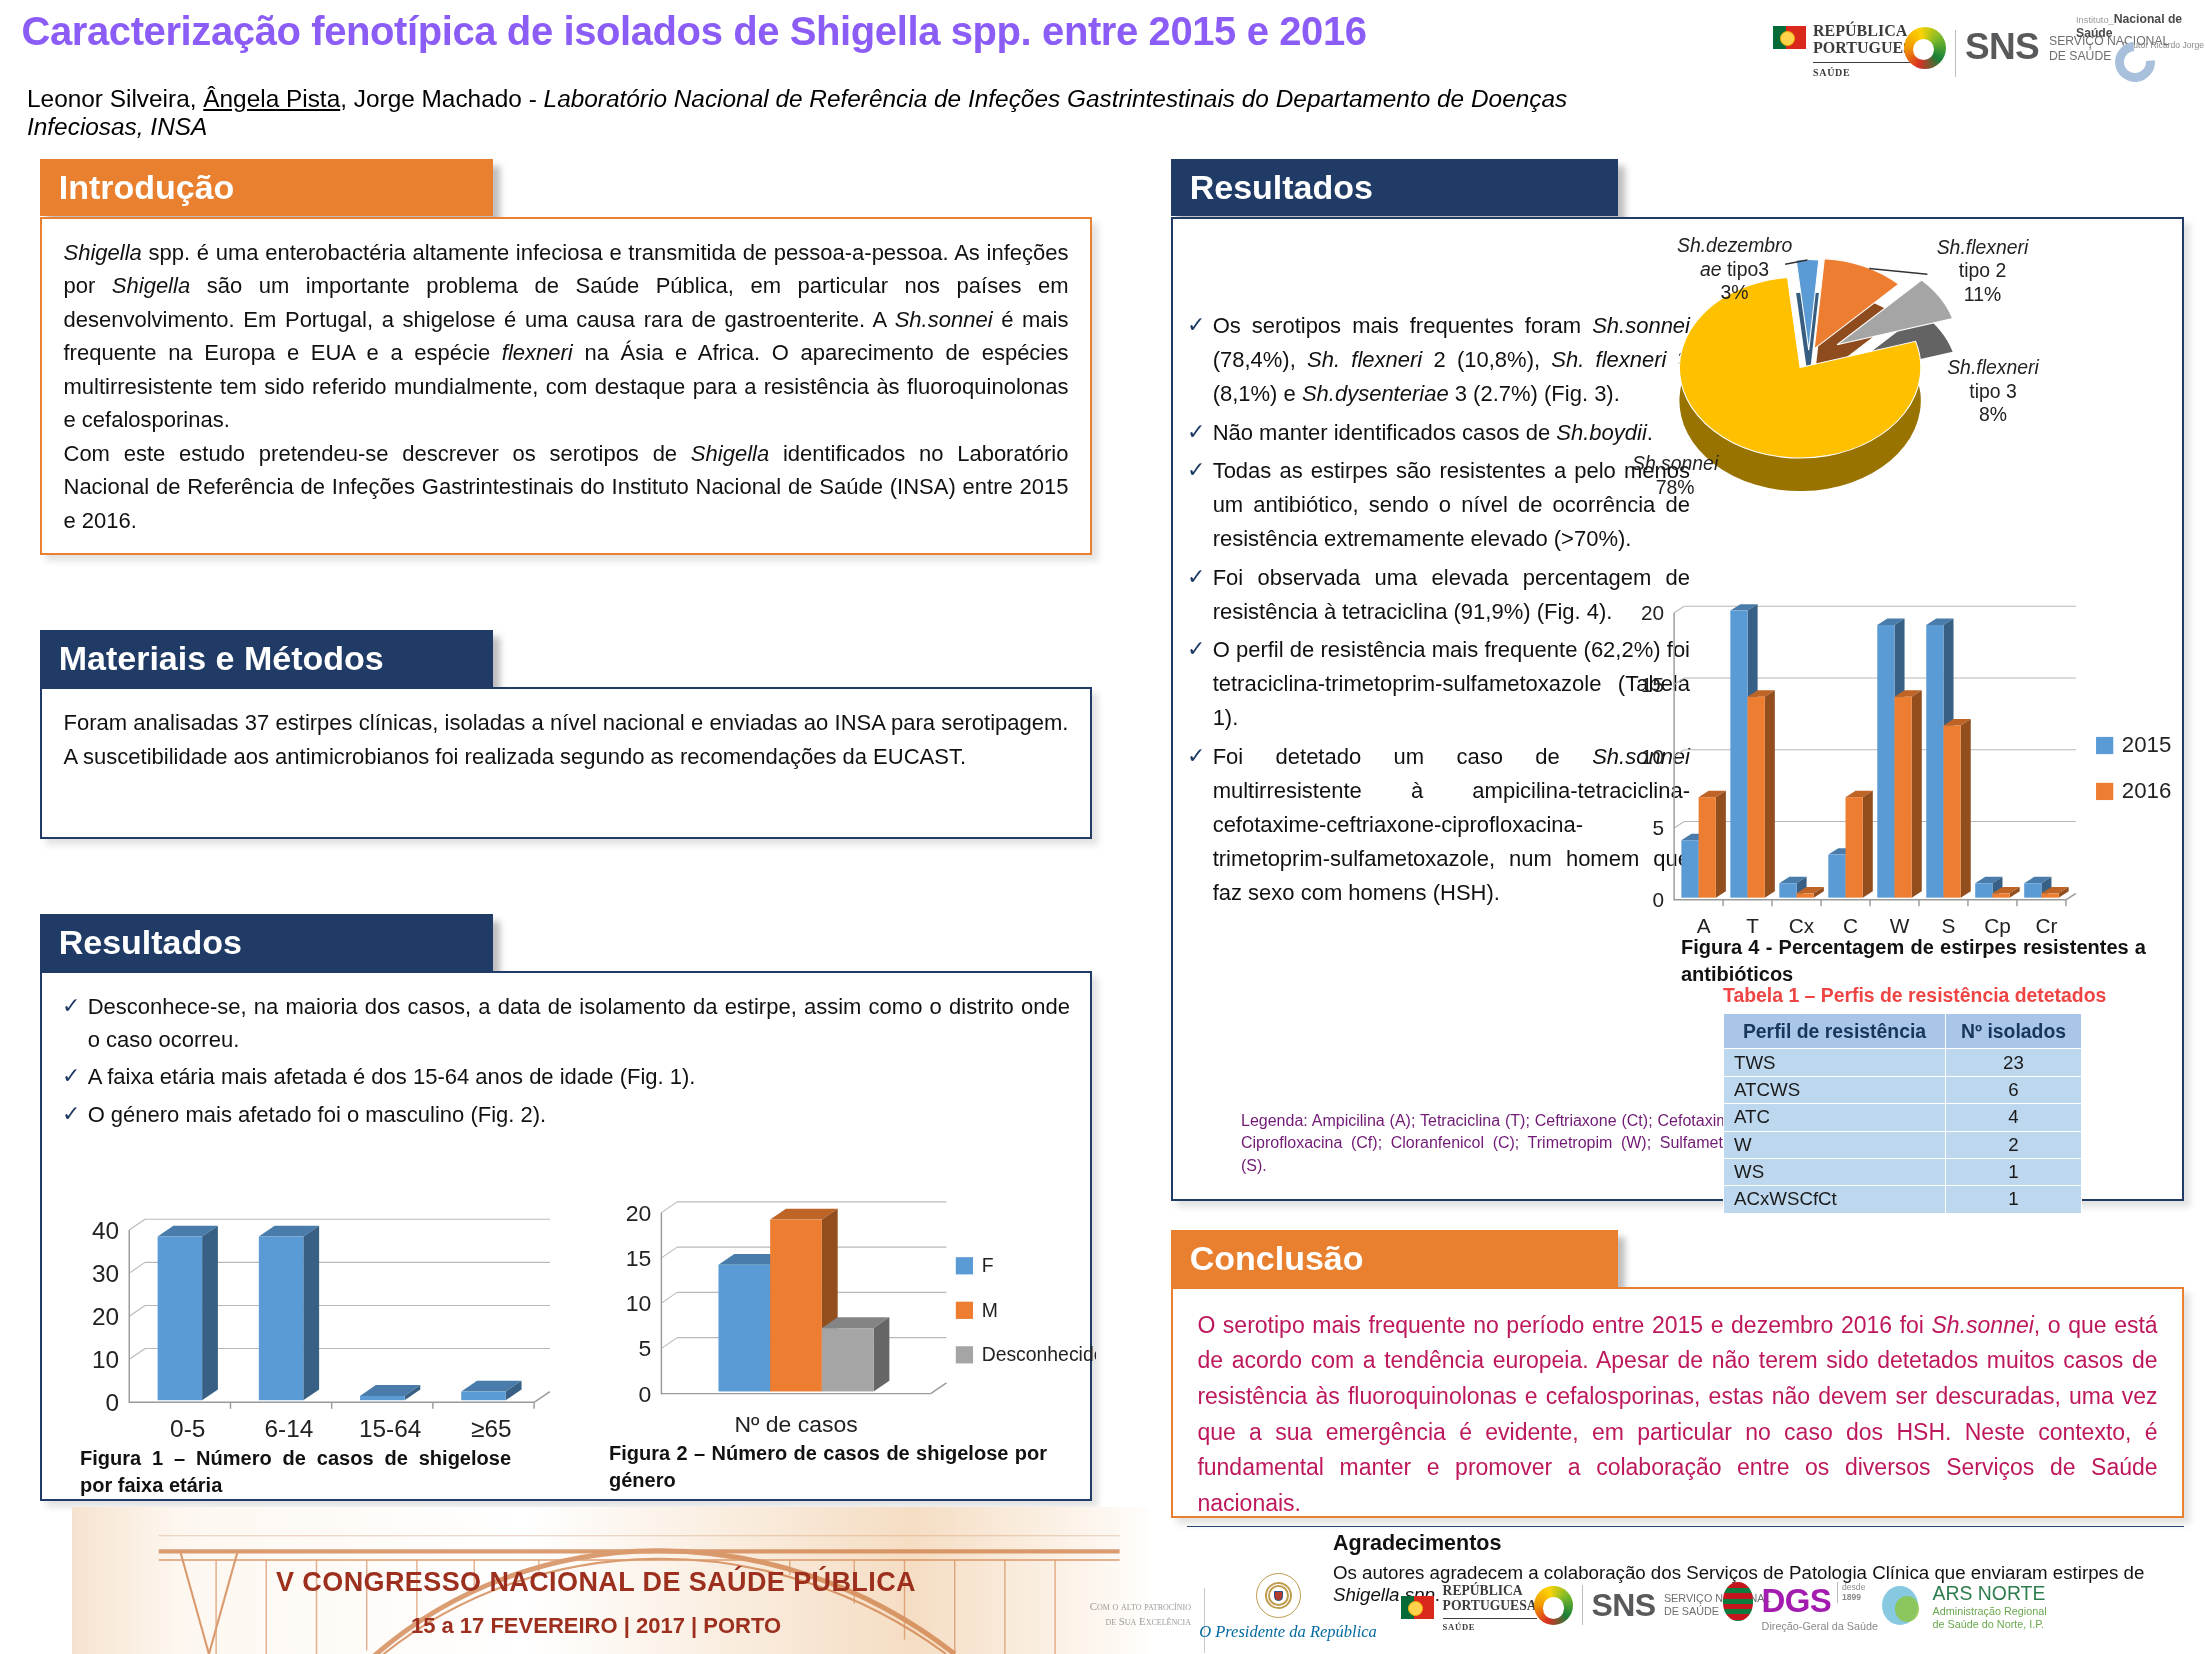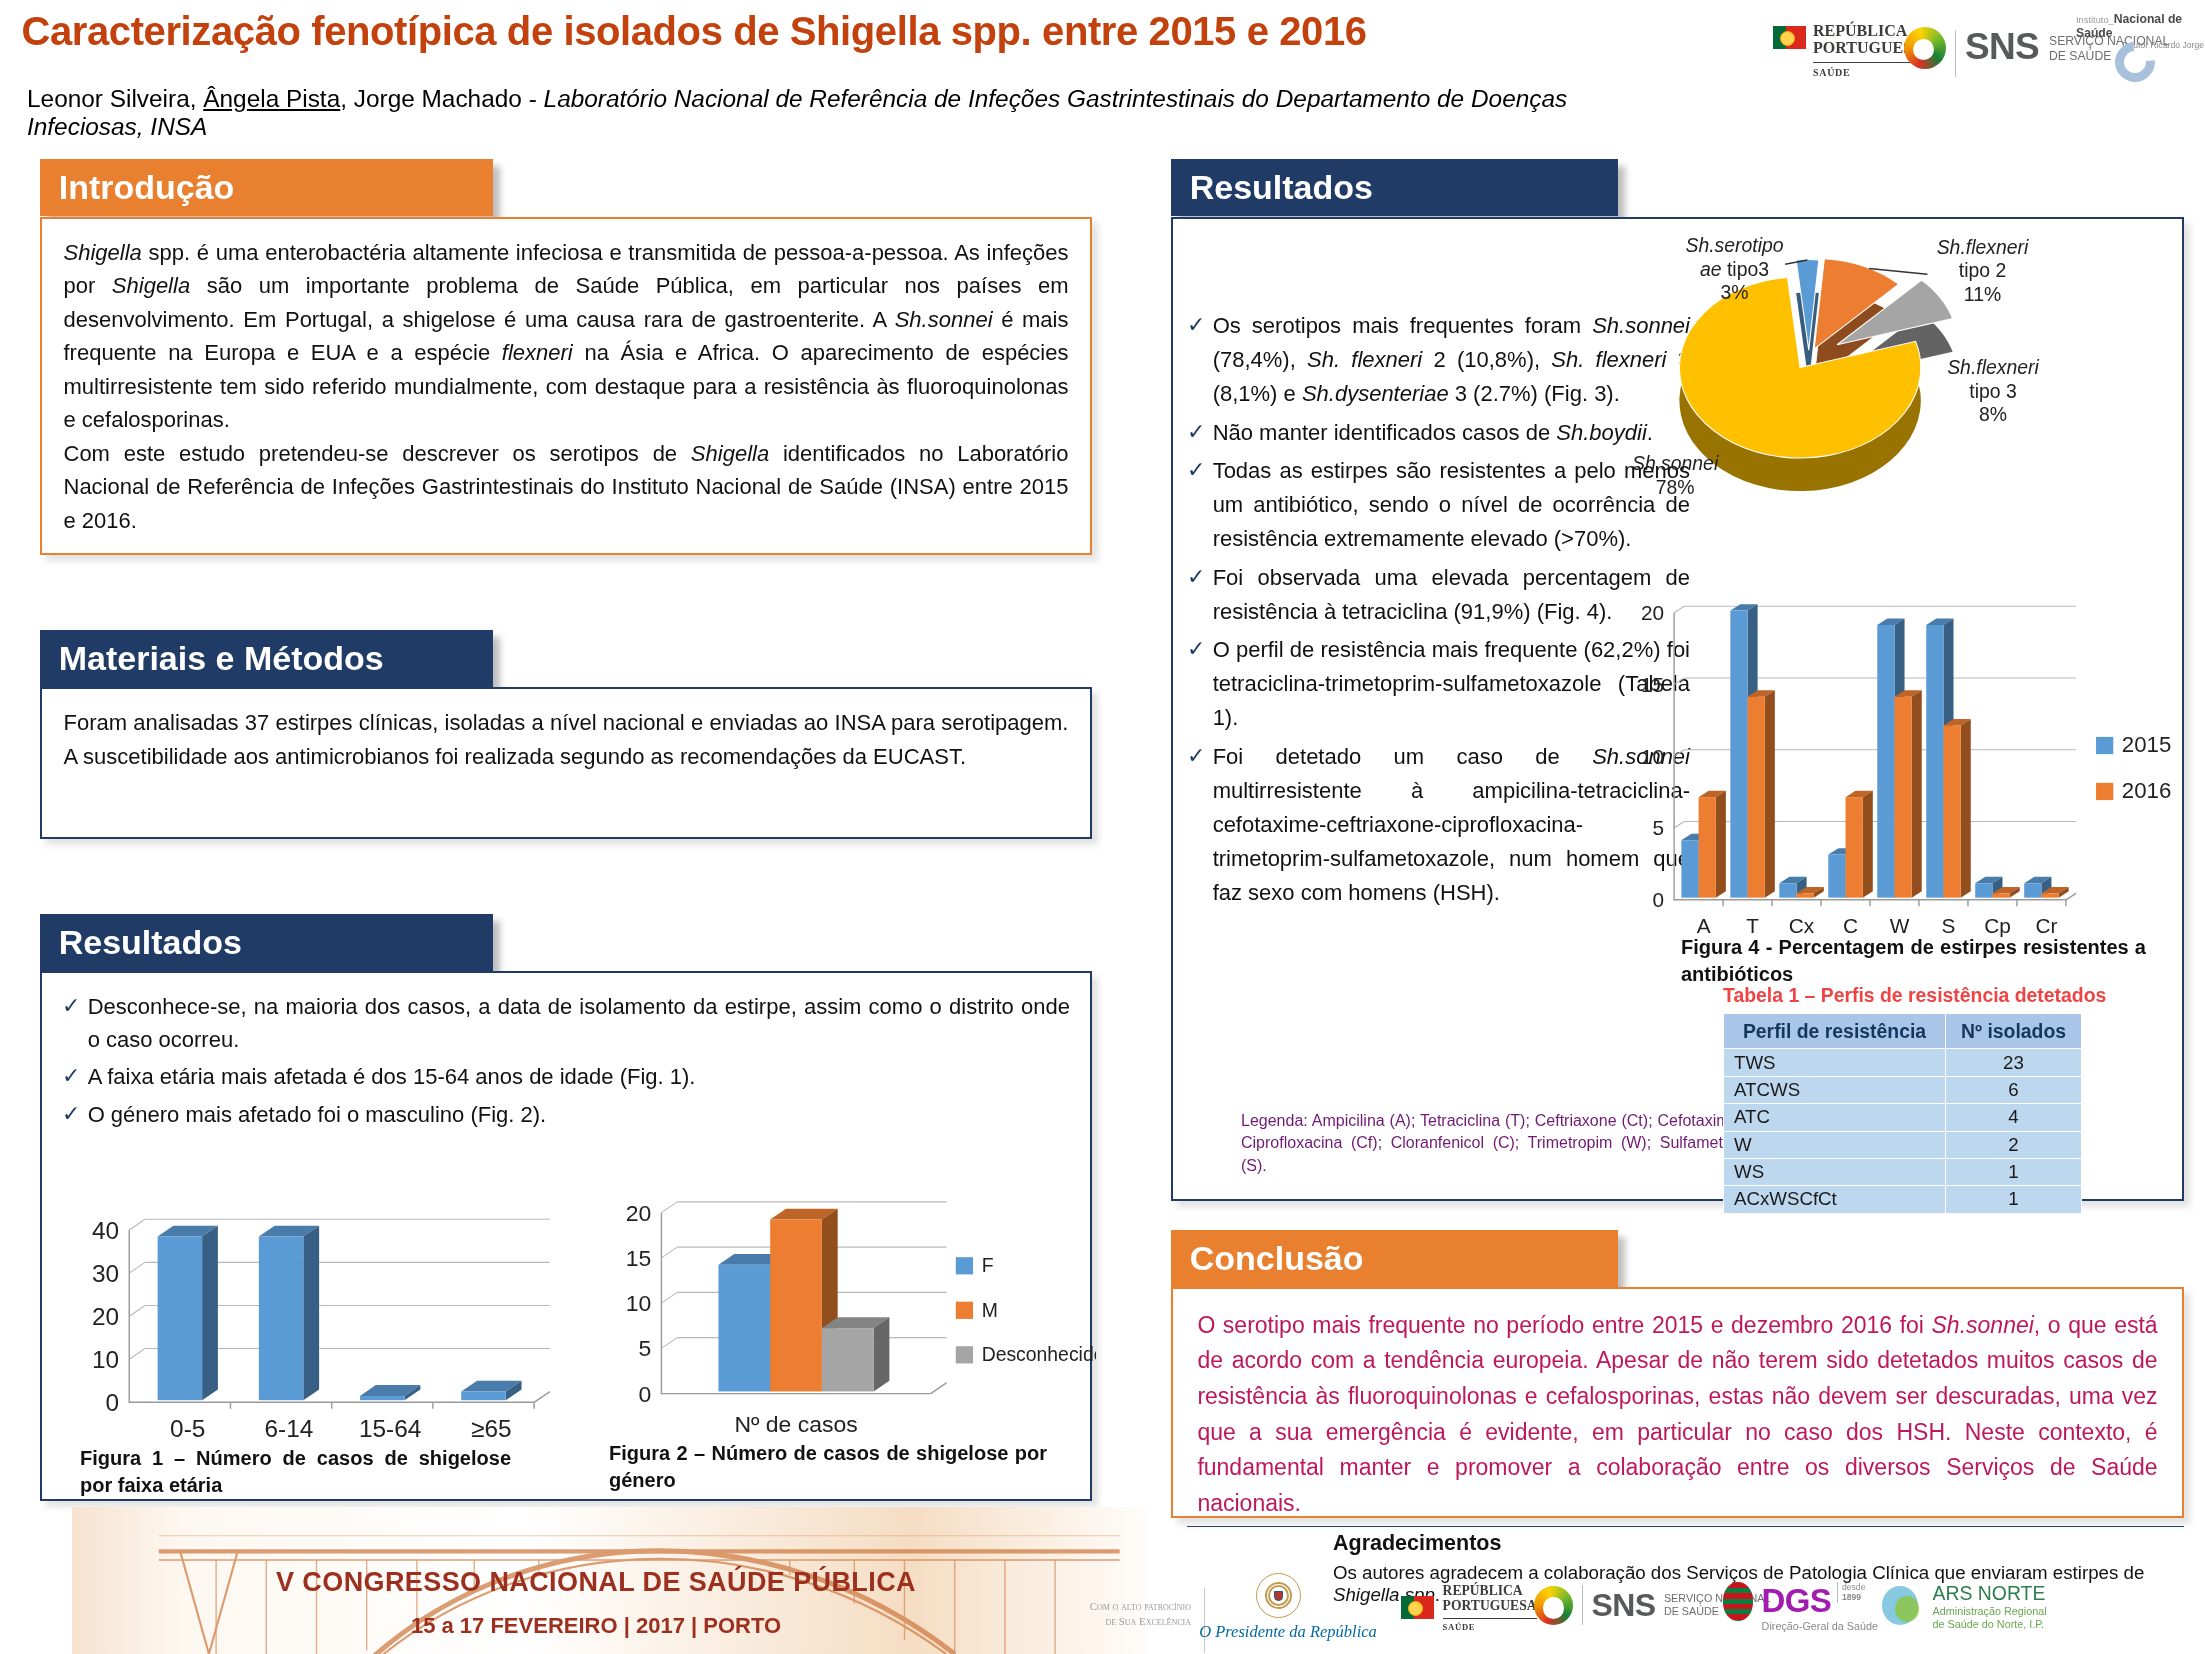--- a/index.html
+++ b/index.html
@@ -1,20 +1,20 @@
 <!DOCTYPE html>
 <html style="font-size:11.5px"><head>
 <meta charset="utf-8">
 <style>
   html,body{margin:0;padding:0;background:#e9e9e9;font-family:"Liberation Sans", sans-serif;}
   #page{position:relative;width:2205px;height:1654px;background:#ffffff;overflow:hidden;margin:0 auto;}
   #page *{box-sizing:border-box;}
 
   
-  #title{position:absolute;left:21.5px;top:8.6px;width:1609px;font-size:40px;font-weight:bold;color:#c2410c;letter-spacing:-0.4px;}
+  #title{position:absolute;left:21.5px;top:8.6px;width:1609px;font-size:40px;font-weight:bold;color:#8b5cf6;letter-spacing:-0.4px;}
   #authors{position:absolute;left:27px;top:85px;width:1609px;font-size:24.4px;color:#000;}
 
   
   .hl{position:absolute;}
   .flag{width:33px;height:23px;position:relative;background:linear-gradient(90deg,#046a38 0 40%,#da291c 40% 100%);}
   .flag::after{content:"";position:absolute;left:7.2px;top:5px;width:13px;height:13px;border-radius:50%;background:#ffd34d;border:1.4px solid #f3b200;}
   .rp-text{font-family:"Liberation Serif",serif;font-weight:bold;color:#3c3c3b;font-size:16px;line-height:1.12;}
   .rp-sub{font-size:10px;letter-spacing:0.7px;color:#3c3c3b;border-top:1.4px solid #3c3c3b;padding-top:4.3px;margin-top:4.3px;font-family:"Liberation Serif",serif;}
   .sns-circle{width:42px;height:42px;border-radius:50%;background:conic-gradient(from 200deg,#d93025,#f29900,#fbd304,#79b929,#188038,#d93025);position:relative;}
   .sns-circle::after{content:"";position:absolute;left:8.6px;top:11.5px;width:21.5px;height:21.5px;border-radius:50%;background:#fff;}
@@ -281,21 +281,21 @@
         <path d="M 285.49305426068725,219.72531252786456 L 299.55093194051625,94.16721226242701 A 168 126 0 0 1 403.03649546693265,129.70175489413134 Z" fill="rgb(142,75,29)"></path>
         <path d="M 317.34675596738333,214.128068176627 L 434.89019717362874,124.10451054289379 A 168 126 0 0 1 478.1764315527706,177.7100617616236 Z" fill="rgb(99,99,99)"></path>
         <path d="M 265.82538591664644,245.74320047171665 L 426.65506150203373,209.32519405671323 A 168 126 0 1 1 248.26460408768065,120.43344165531421 Z" fill="rgb(153,115,0)"></path>
         <path d="M 277.8533950223726,175.50057572166213 L 260.2926131934068,50.190816905259695 A 168 126 0 0 1 291.9112727022016,49.942475456224585 Z" fill="#5B9BD5" stroke="#fff" stroke-width="1.5"></path>
         <path d="M 285.49305426068725,173.72531252786456 L 299.55093194051625,48.167212262427014 A 168 126 0 0 1 403.03649546693265,83.70175489413134 Z" fill="#ED7D31" stroke="#fff" stroke-width="1.5"></path>
         <path d="M 317.34675596738333,168.128068176627 L 434.89019717362874,78.10451054289379 A 168 126 0 0 1 478.1764315527706,131.7100617616236 Z" fill="#A5A5A5" stroke="#fff" stroke-width="1.5"></path>
         <path d="M 265.82538591664644,199.74320047171665 L 426.65506150203373,163.32519405671323 A 168 126 0 1 1 248.26460408768065,74.43344165531421 Z" fill="#FFC000" stroke="#fff" stroke-width="1.5"></path>
         <line x1="245" y1="56" x2="276" y2="50" stroke="#333" stroke-width="2"></line>
         <line x1="443" y1="70" x2="362" y2="62" stroke="#333" stroke-width="2"></line>
       </svg><div class="pie-label" style="left: 68px; top: 10px; width: 115px;">
-        <div><span style="font-style: italic;">Sh.serotipo</span></div>
+        <div><span style="font-style: italic;">Sh.dezembro</span></div>
         <div><span style="font-style: italic;">ae</span><span> tipo3</span></div>
         <div><span>3%</span></div>
       </div><div class="pie-label" style="left: 316px; top: 11.5px; width: 115px;">
         <div><span style="font-style: italic;">Sh.flexneri</span></div>
         <div><span>tipo 2</span></div>
         <div><span>11%</span></div>
       </div><div class="pie-label" style="left: 330px; top: 132px; width: 108px;">
         <div><span style="font-style: italic;">Sh.flexneri</span></div>
         <div><span>tipo 3</span></div>
         <div><span>8%</span></div>

